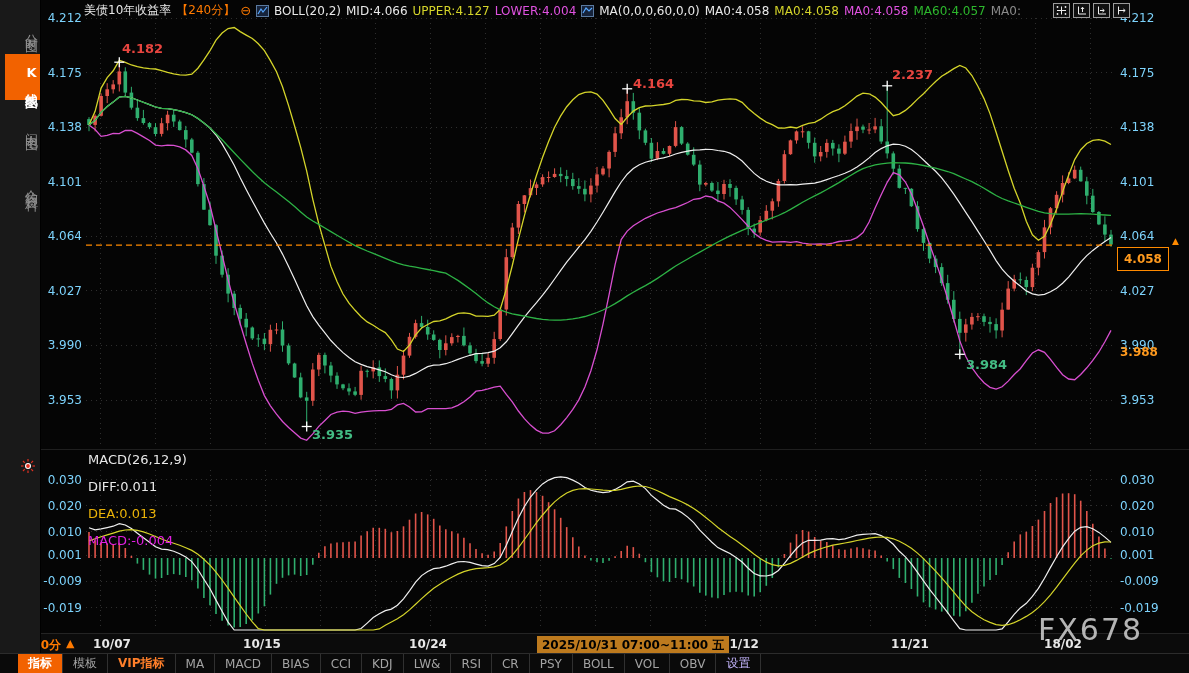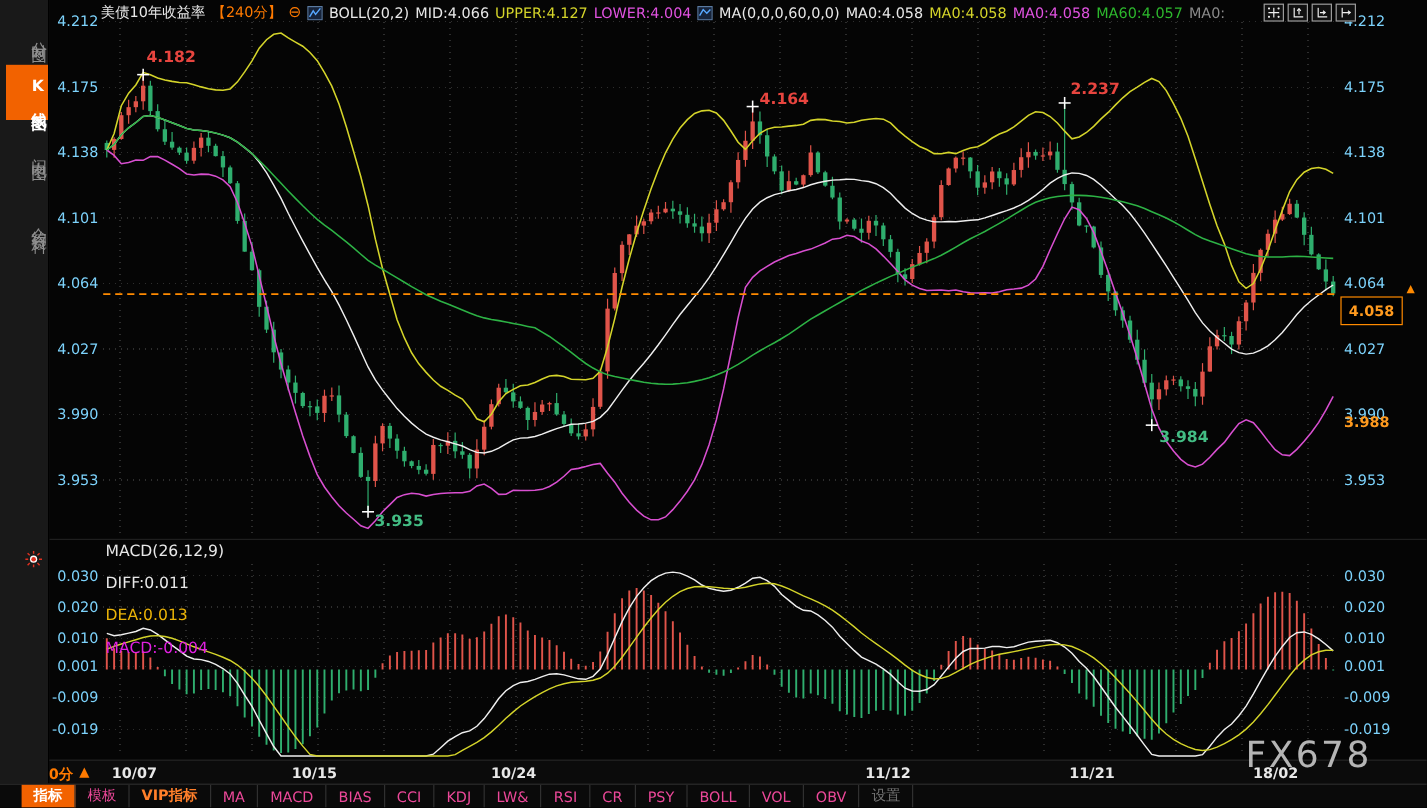--- a/index.html
+++ b/index.html
@@ -49,25 +49,25 @@
   .ttick{position:absolute;top:3px;width:52px;text-align:center;font-size:12px;font-weight:bold;color:#e8e8e8;}
   .thl{position:absolute;left:537px;top:2px;background:#bd7a1e;color:#000;font-size:12px;
        font-weight:bold;padding:1px 5px;}
   .watermark{position:absolute;left:1038px;top:612px;font-size:30px;color:#cdcdcd;opacity:.88;
              letter-spacing:2px;z-index:6;}
 
   
   .toolbar{position:absolute;left:0;top:653px;width:1189px;height:20px;background:#0a0a0a;
            border-top:1px solid #2c2c2c;display:flex;align-items:stretch;padding-left:18px;
            box-sizing:border-box;z-index:6;}
-  .tb-item{padding:0 10px;font-size:12px;color:#ec4899;border-right:1px solid #303030;
+  .tb-item{padding:0 10px;font-size:12px;color:#a3a3a3;border-right:1px solid #303030;
            display:flex;align-items:center;cursor:pointer;white-space:nowrap;}
   .tb-active{background:#f26200;color:#fff;font-weight:bold;}
   .tb-vip{color:#ff7f2a;font-weight:bold;}
-  .tb-gray{color:#737373;}
+  .tb-gray{color:#c4b5fd;}
 
   .divider{position:absolute;left:41px;width:1148px;height:1px;background:#1f1f1f;z-index:2;}
   #chart{position:absolute;left:0;top:0;z-index:1;}
 </style>
 </head>
 <body>
 
 <svg id="chart" width="1189" height="673" viewBox="0 0 1189 673">
     <defs>
       <clipPath id="mc">
@@ -820,20 +820,21 @@
 
 <div class="trow">
   <span class="period-tab">240分</span>
   <span class="period-marker">▲</span>
   <span class="ttick" style="left:86px">10/07</span>
   <span class="ttick" style="left:236px">10/15</span>
   <span class="ttick" style="left:402px">10/24</span>
   <span class="ttick" style="left:714px">11/12</span>
   <span class="ttick" style="left:884px">11/21</span>
   <span class="ttick" style="left:1037px">18/02</span>
+  <span class="thl">2025/10/31 07:00~11:00 五</span>
 </div>
 <div class="watermark">FX678</div>
 
 <div class="toolbar">
   <span class="tb-item tb-active">指标</span>
   <span class="tb-item">模板</span>
   <span class="tb-item tb-vip">VIP指标</span>
   <span class="tb-item">MA</span>
   <span class="tb-item">MACD</span>
   <span class="tb-item">BIAS</span>

